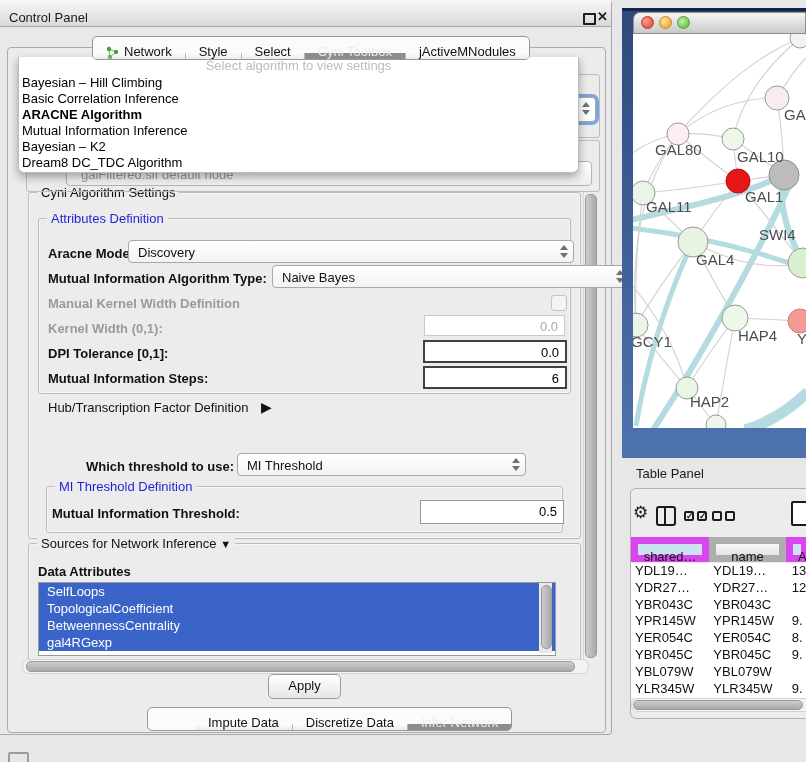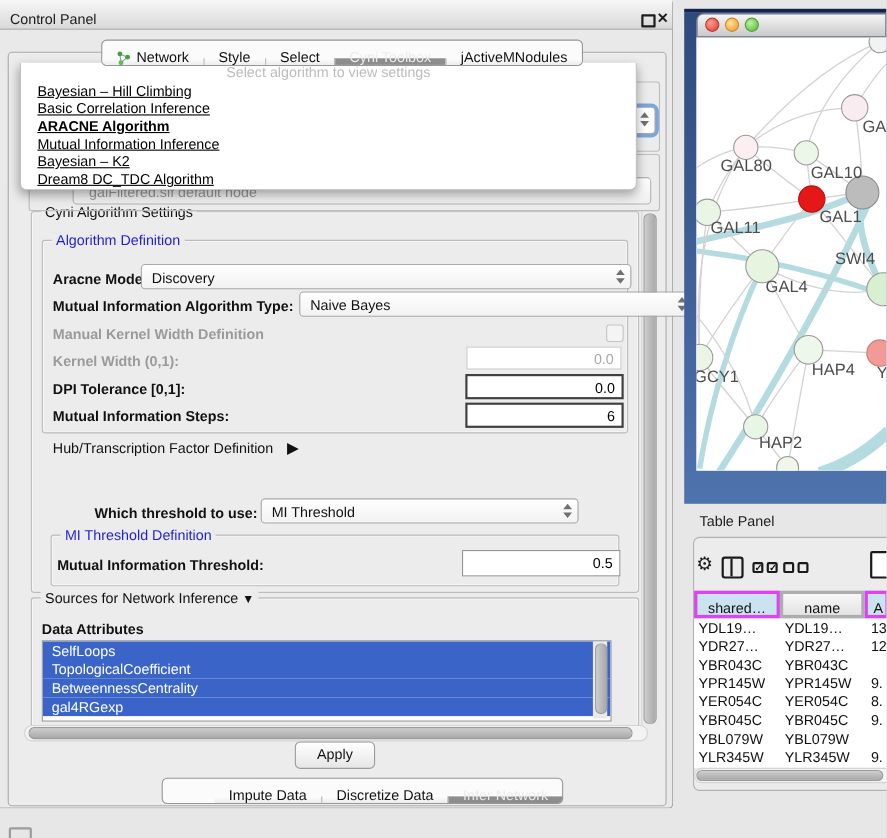--- a/index.html
+++ b/index.html
@@ -37,21 +37,21 @@
                    border:1px solid #a8a8a8;border-radius:4px;box-shadow:0 0 0 3px #7aa6dd;z-index:6;}
   .frag-combo2{left:66px;top:161px;width:526px;height:25px;
                background:linear-gradient(#ffffff,#efefef);border:1px solid #b4b4b4;
                border-radius:4px;z-index:6;color:#9a9a9a;padding:5px 0 0 14px;box-sizing:border-box;}
 
   
   .popup{left:18px;top:57px;width:559px;height:115px;background:#fff;
          border:1px solid #bdbdbd;border-top:none;border-radius:0 0 6px 6px;
          box-shadow:0 4px 10px rgba(0,0,0,.35);z-index:50;}
   .popup-placeholder{height:18px;line-height:18px;text-align:center;color:#bcbcbc;}
-  .popup-item{height:16px;line-height:16px;padding-left:15px;color:#000;text-decoration:underline;}
+  .popup-item{height:16px;line-height:16px;padding-left:3px;color:#000;}
   .popup-item.bold{font-weight:bold;}
 
   
   .grp{border:1px solid #bcbcbc;border-radius:3px;box-shadow:inset 0 0 0 1px rgba(255,255,255,.55);}
   .grp-title{position:absolute;top:-8px;left:8px;background:#ececec;padding:0 4px;line-height:15px;}
   .t-blue{color:#1f1fd4;}
   .t-green{color:#22cc22;}
 
   .lbl{white-space:nowrap;}
   .bold{font-weight:bold;}
@@ -108,21 +108,21 @@
   .tp-window{left:630px;top:488px;width:190px;height:229px;background:#ececec;
              border:1px solid #b2b2b2;border-radius:6px;}
   .icon-gear{left:633px;top:502px;font-size:17px;color:#1a1a1a;}
   .icon-pane{left:656px;top:506px;width:16px;height:16px;border:2px solid #1a1a1a;border-radius:3px;}
   .icon-pane::after{content:"";position:absolute;left:6px;top:0;width:2px;height:16px;background:#1a1a1a;}
   .cb-sm{width:10px;height:10px;border:2px solid #1a1a1a;border-radius:2px;box-sizing:border-box;
          font-size:9px;line-height:7px;text-align:center;font-weight:bold;}
   .icon-page{left:791px;top:501px;width:18px;height:21px;border:2px solid #1a1a1a;border-radius:2px;background:#fff;}
 
   .th-cell{top:537px;height:25px;line-height:25px;text-align:center;
-           border:3px solid #d946ef;box-sizing:border-box;font-size:13px;color:#111;}
+           border:7px solid #d946ef;box-sizing:border-box;font-size:13px;color:#111;}
   .th-blue{background:#cbe2f0;}
   .th-gray{background:linear-gradient(#f8f8f8,#e3e3e3);border-color:#adadad;}
   .tbl-body{left:631px;top:563px;width:181px;height:135px;background:#fff;overflow:hidden;}
   .tbl-row{display:flex;height:16.8px;line-height:16.5px;}
   .tbl-row span{display:block;padding-left:4px;white-space:nowrap;overflow:hidden;}
   .c1{width:77px;}  .c2{width:77px;}  .c3{width:21px;}
 
   .net-label{font-size:15px;fill:#4d4d4d;}
 </style>
 </head>
@@ -187,21 +187,21 @@
   </div>
 
   <div class="abs sb-track-v" style="left:583px;top:191px;width:15px;height:469px;"></div>
   <div class="abs sb-thumb" style="left:585px;top:194px;width:10px;height:462px;"></div>
 
   <div class="abs grp" style="left:28px;top:192px;width:551px;height:345px;">
     <span class="grp-title">Cyni Algorithm Settings</span>
   </div>
 
   <div class="abs grp" style="left:38px;top:218px;width:531px;height:174px;">
-    <span class="grp-title t-blue">Algorithm Definition</span>
+    <span class="grp-title t-blue">Attributes Definition</span>
   </div>
 
   <div class="abs lbl bold" style="left:48px;top:246px;">Aracne Mode:</div>
   <div class="abs combo" style="left:128px;top:240px;width:446px;">
     <span class="val">Discovery</span>
     <span class="stepper">
         <span class="tri-up"></span>
         <span class="tri-dn"></span>
       </span>
   </div>

